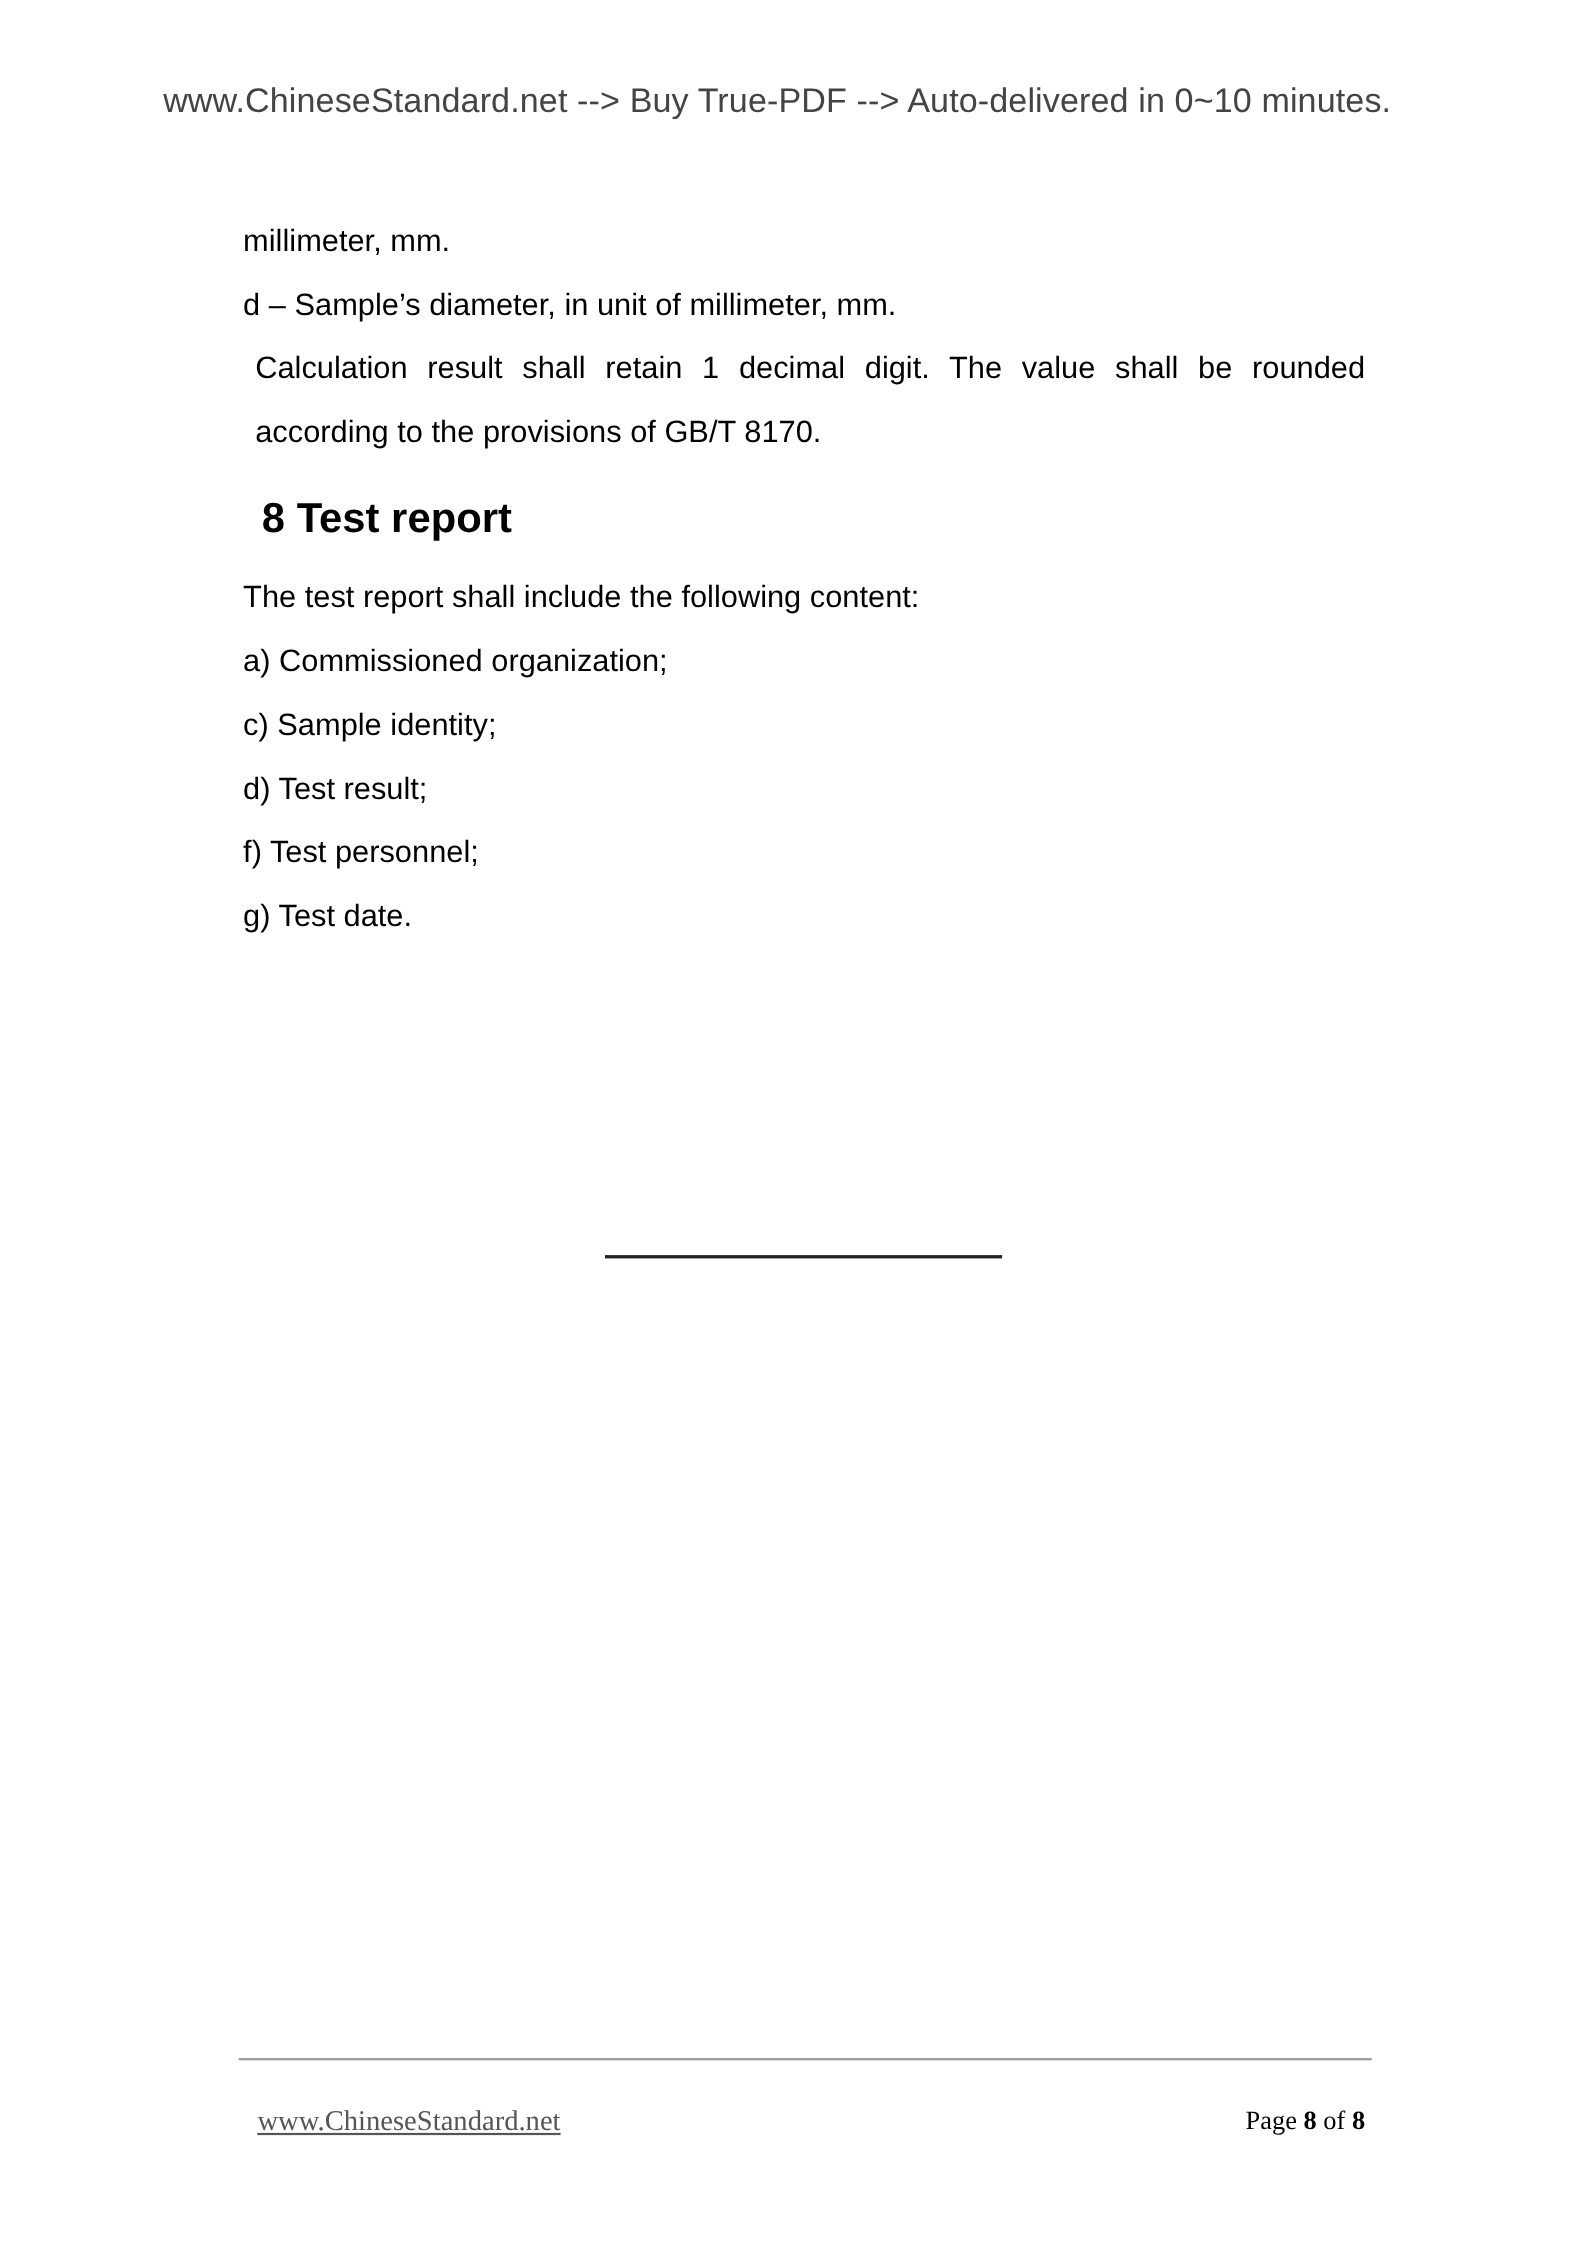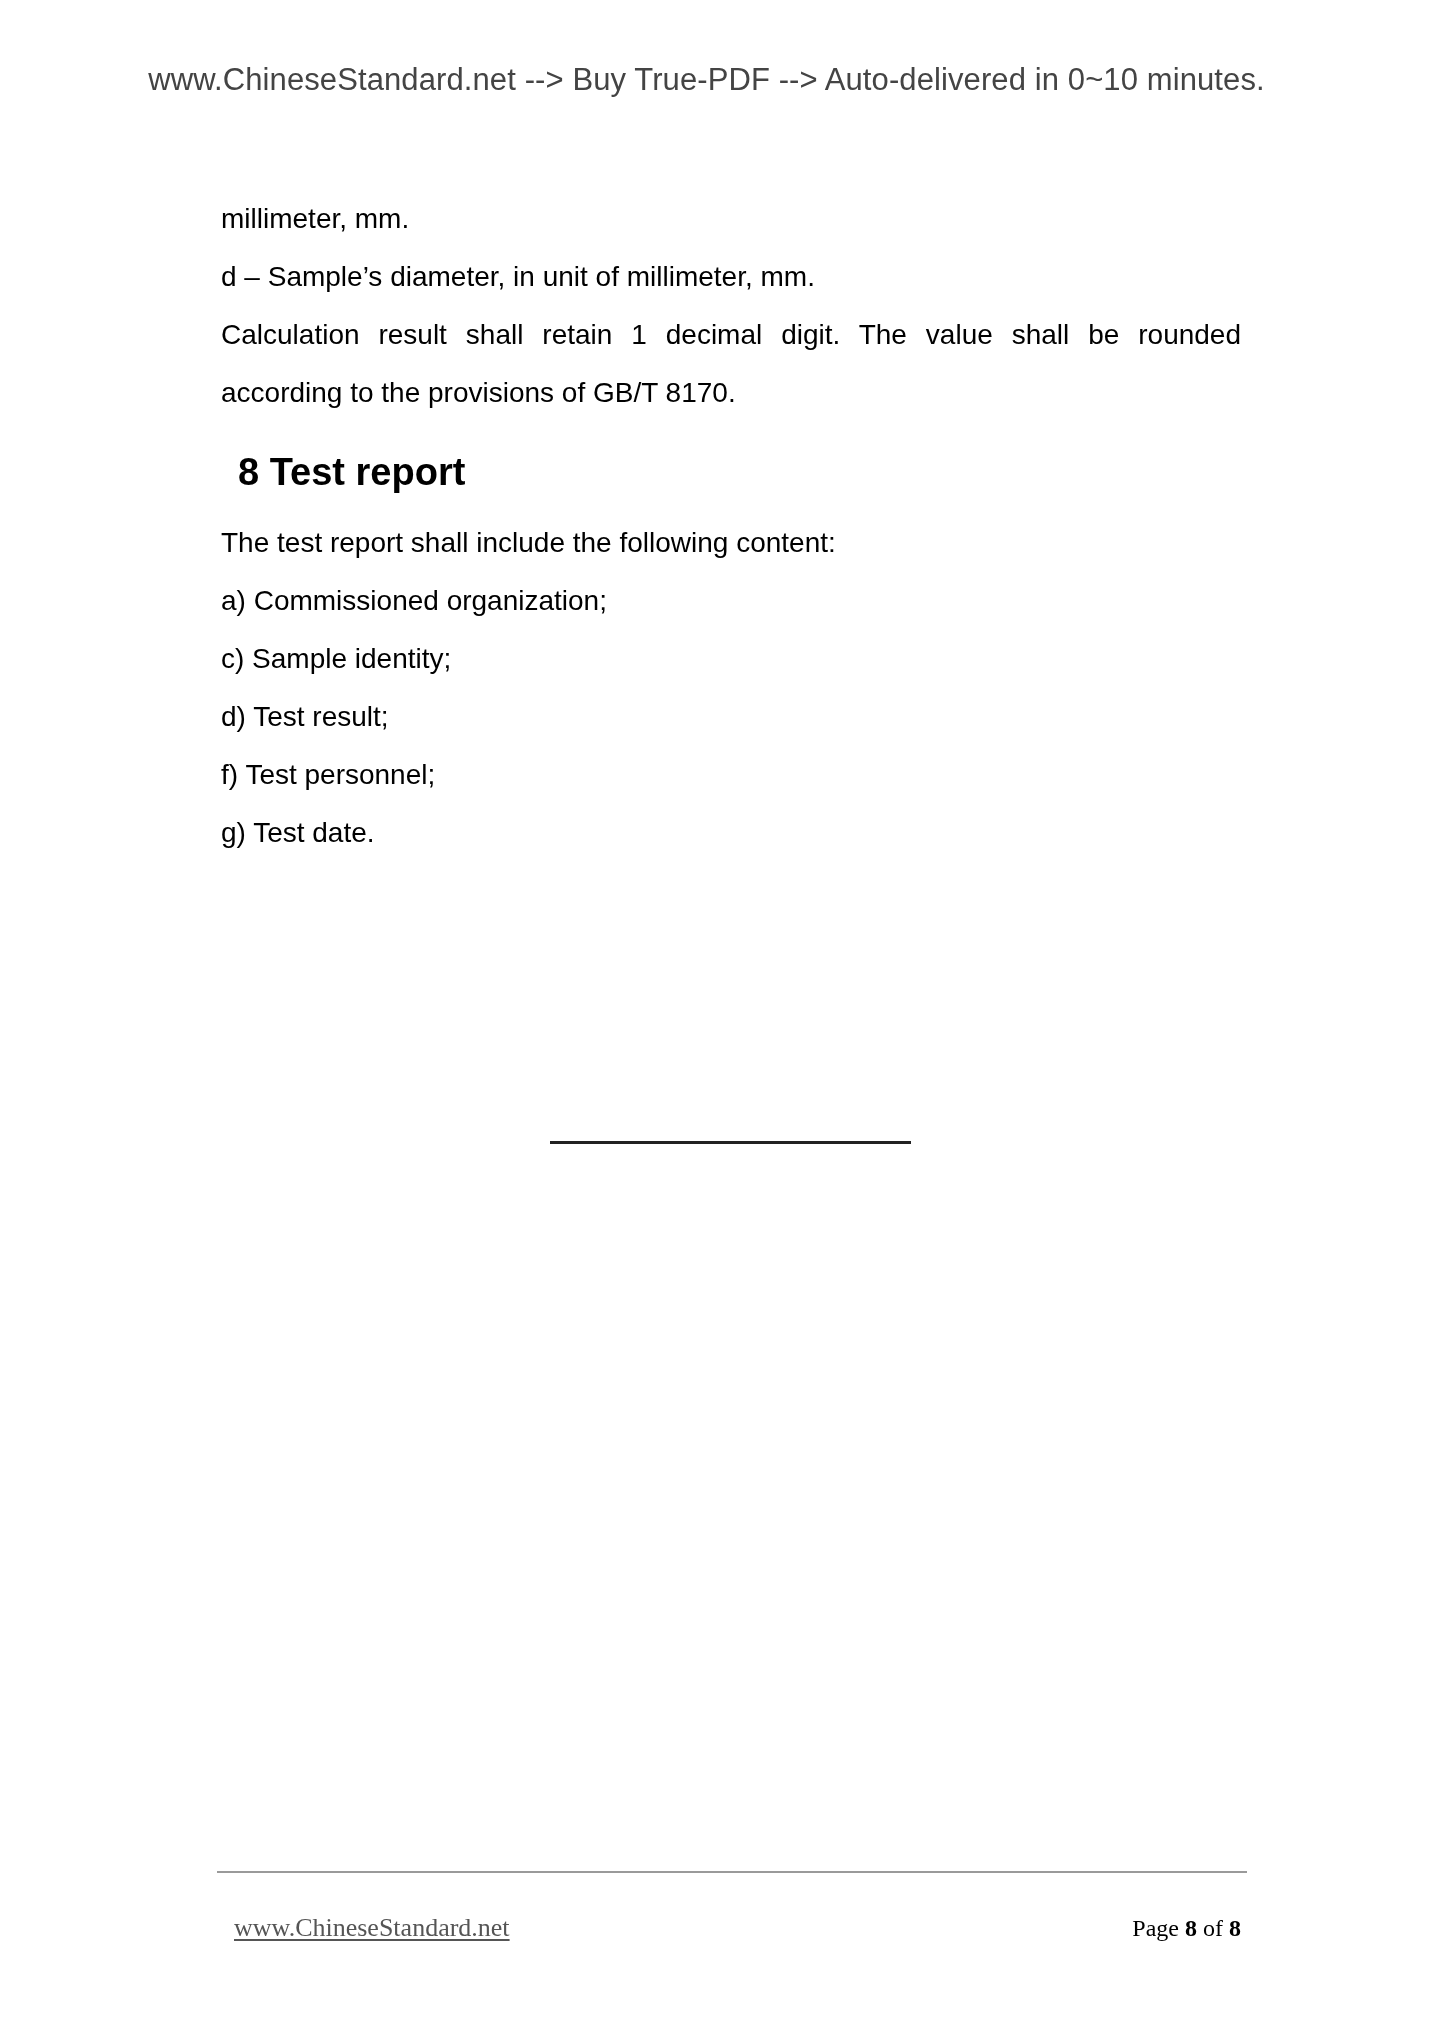--- a/index.html
+++ b/index.html
@@ -10,21 +10,21 @@
     body {
       width: 1445px;
       height: 2044px;
       position: relative;
       overflow: hidden;
       font-family: "Liberation Sans", sans-serif;
       color: #000000;
     }
     .top-banner {
       position: absolute;
-      top: 60px;
+      top: 72px;
       left: 0;
       width: 1413px;
       text-align: center;
       font-size: 31px;
       color: #444444;
       line-height: 40px;
       letter-spacing: 0.1px;
     }
     .content {
       position: absolute;
@@ -33,20 +33,21 @@
       width: 1020px;
     }
     .para {
       font-size: 28px;
       line-height: 58px;
       margin: 0;
     }
     .justified {
       text-align: justify;
       text-align-last: left;
+      margin-left: 11px;
     }
     .section-heading {
       font-size: 38px;
       font-weight: bold;
       margin: 18px 0 10px 17px;
       line-height: 64px;
     }
     .list-item {
       font-size: 28px;
       line-height: 58px;

